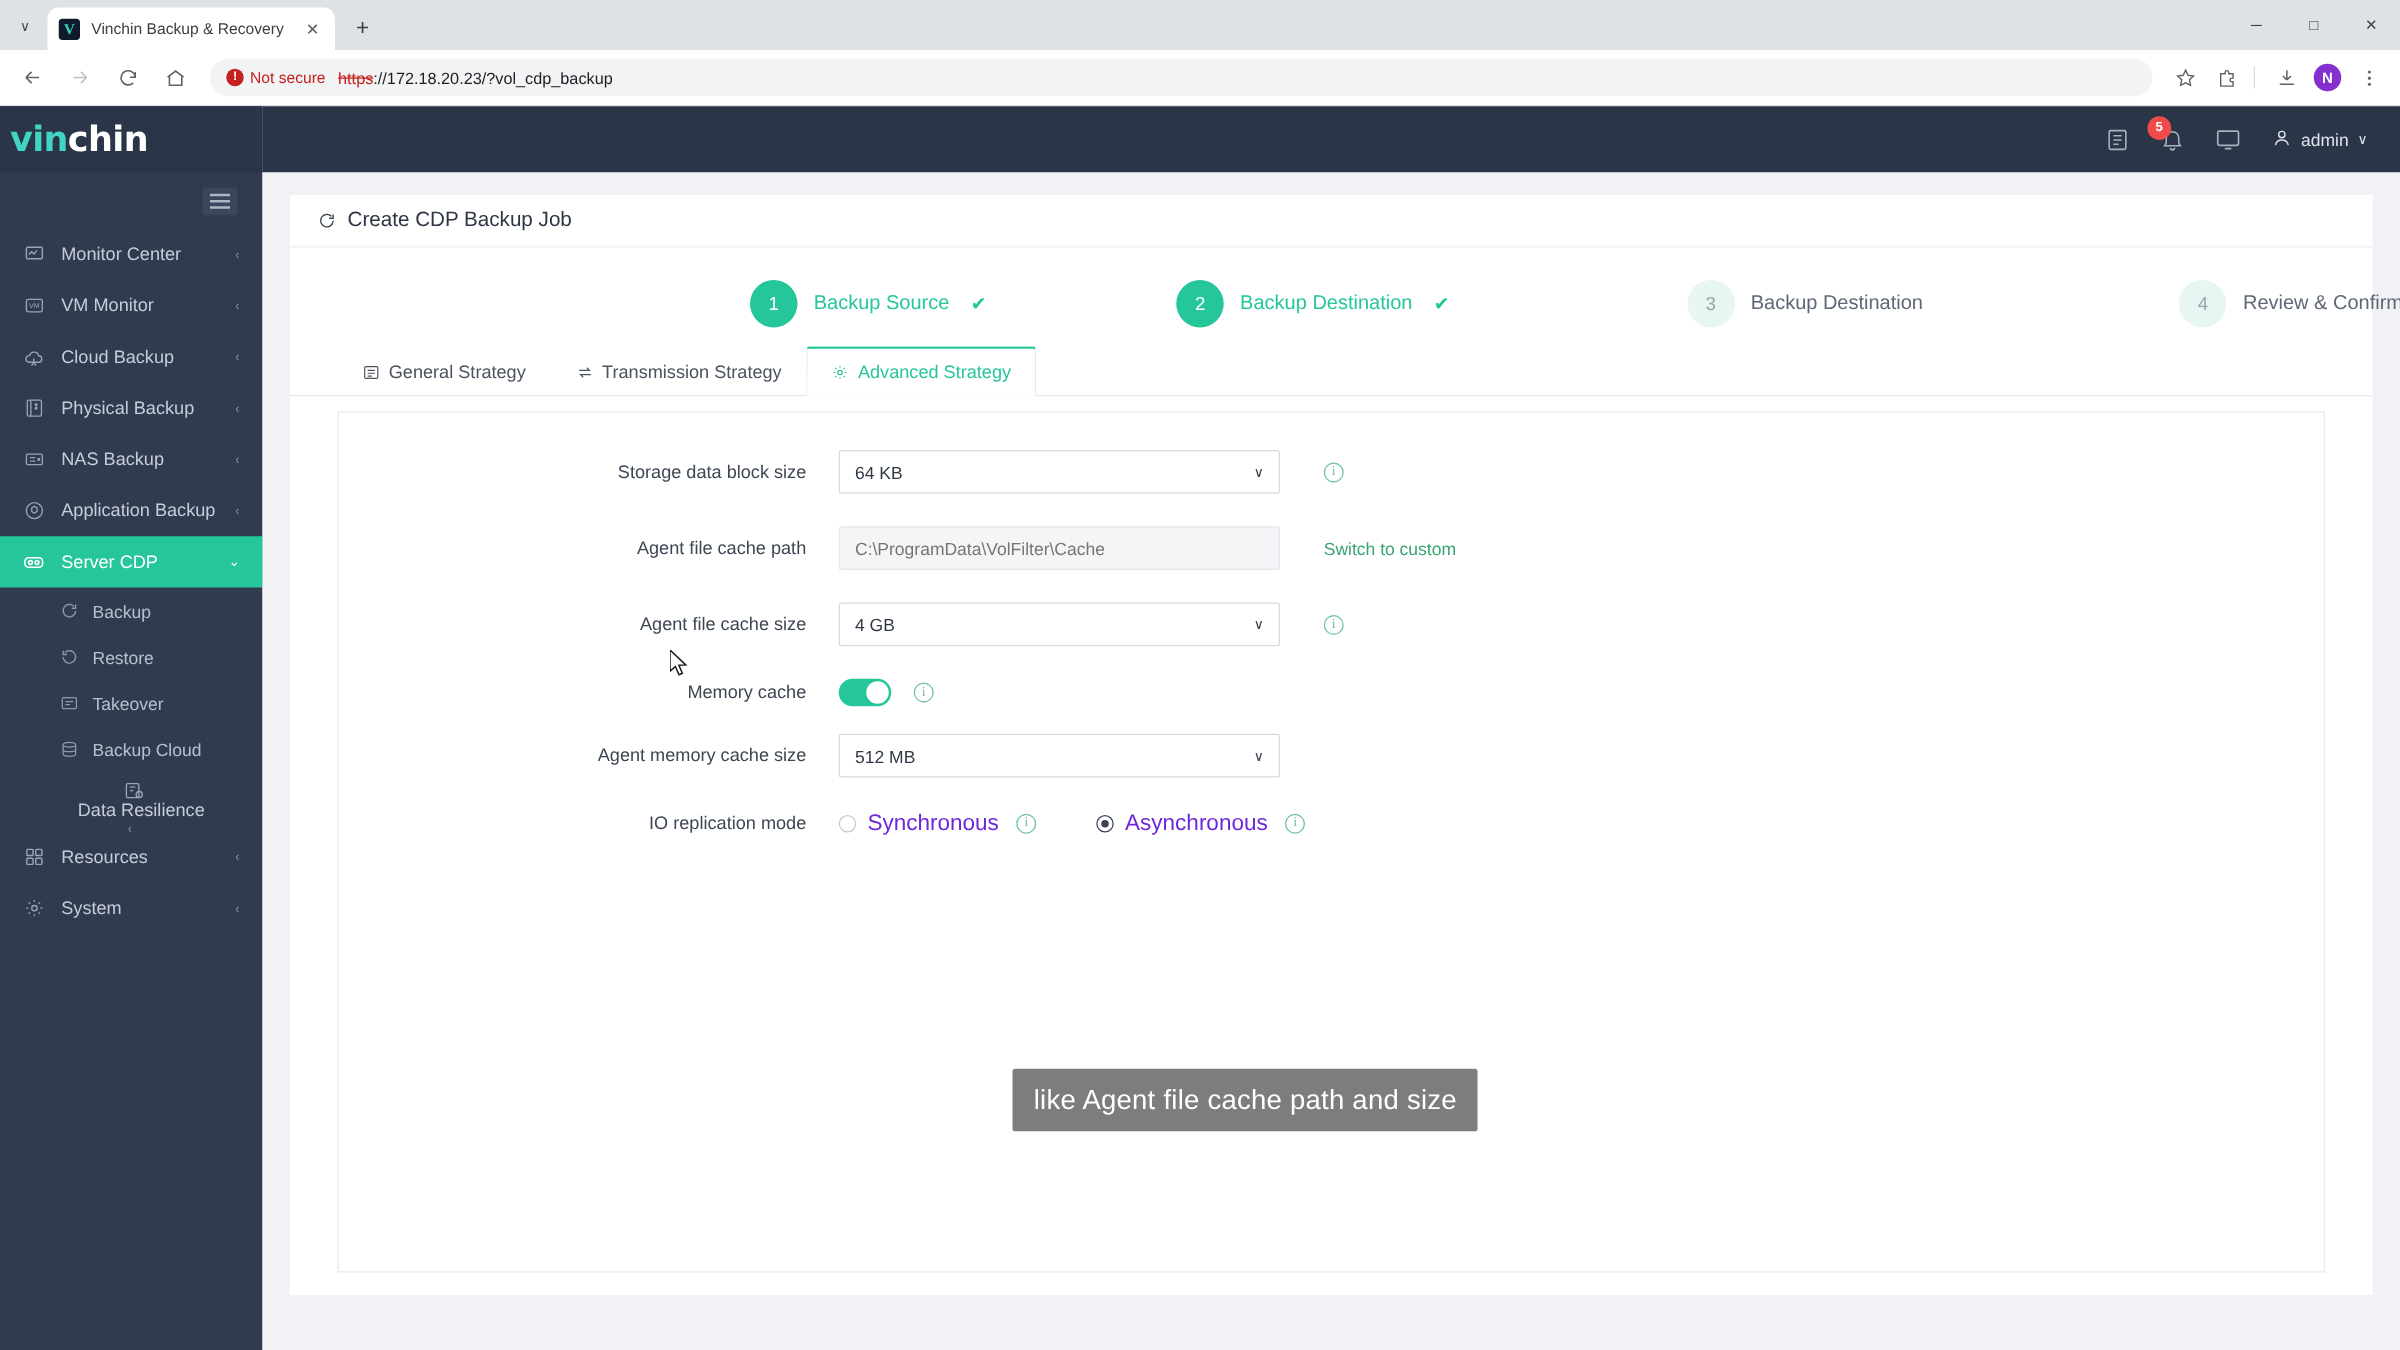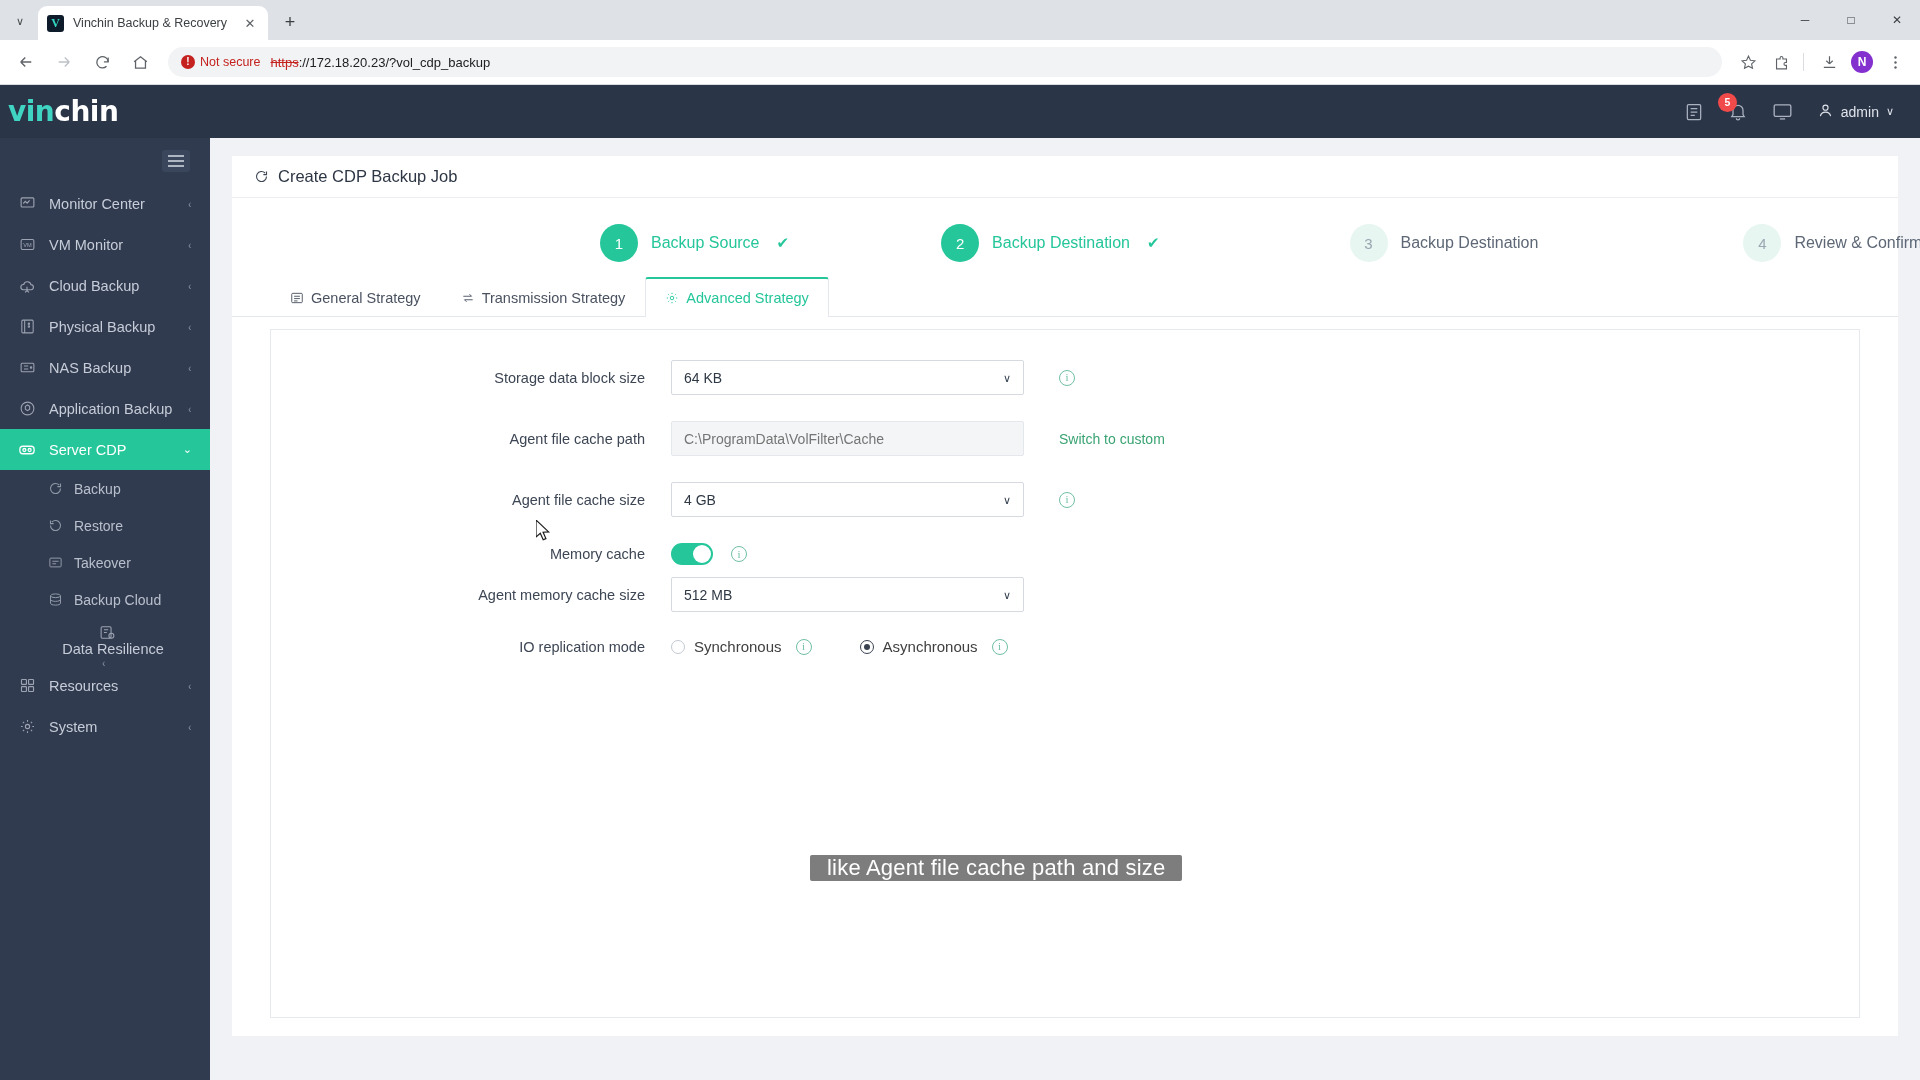--- a/index.html
+++ b/index.html
@@ -287,27 +287,27 @@
   .radio-grp { display: flex; align-items: center; gap: 9px; }
   .radio-o {
     width: 14px; height: 14px; border-radius: 7px;
     border: 1.3px solid #c3c9d1; background: #fff; flex-shrink: 0;
   }
   .radio-o.sel-r { border-color: #3a4250; position: relative; }
   .radio-o.sel-r::after {
     content: ''; position: absolute; width: 6px; height: 6px;
     border-radius: 3px; background: #3a4250; left: 3px; top: 3px;
   }
-  .radio-txt { font-size: 15px; color: #404040; }
+  .radio-txt { font-size: 18px; color: #6d28d9; }
 
   
   .caption-box {
     position: absolute; left: 752px; top: 895px;
     background: #7d7d7d; color: #fff; font-size: 22px;
-    padding: 0 17px; border-radius: 2px; white-space: nowrap;
+    padding: 12px 17px; border-radius: 2px; white-space: nowrap;
     font-weight: 500; letter-spacing: .2px;
   }
 
   
   .cursor {
     position: absolute; left: 700px; top: 547px;
     width: 16px; height: 24px; pointer-events: none;
   }
 
   .content-scrollpad { height: 18px; }
@@ -688,21 +688,21 @@
               <select class="sel">
                 <option>4 GB</option>
               </select>
               <span class="sel-caret">∨</span>
             </div>
             <div class="aside">
               <span class="info-i">i</span>
             </div>
           </div>
 
-          <div class="frow" style="margin-bottom:12px;">
+          <div class="frow" style="margin-bottom:22px;">
             <div class="flabel">Memory cache</div>
             <div class="fctrl" style="display:flex;align-items:center;gap:18px;">
               <span class="toggle">
                   <span class="knob"></span>
                 </span>
               <span class="info-i">i</span>
             </div>
           </div>
 
           <div class="frow">

